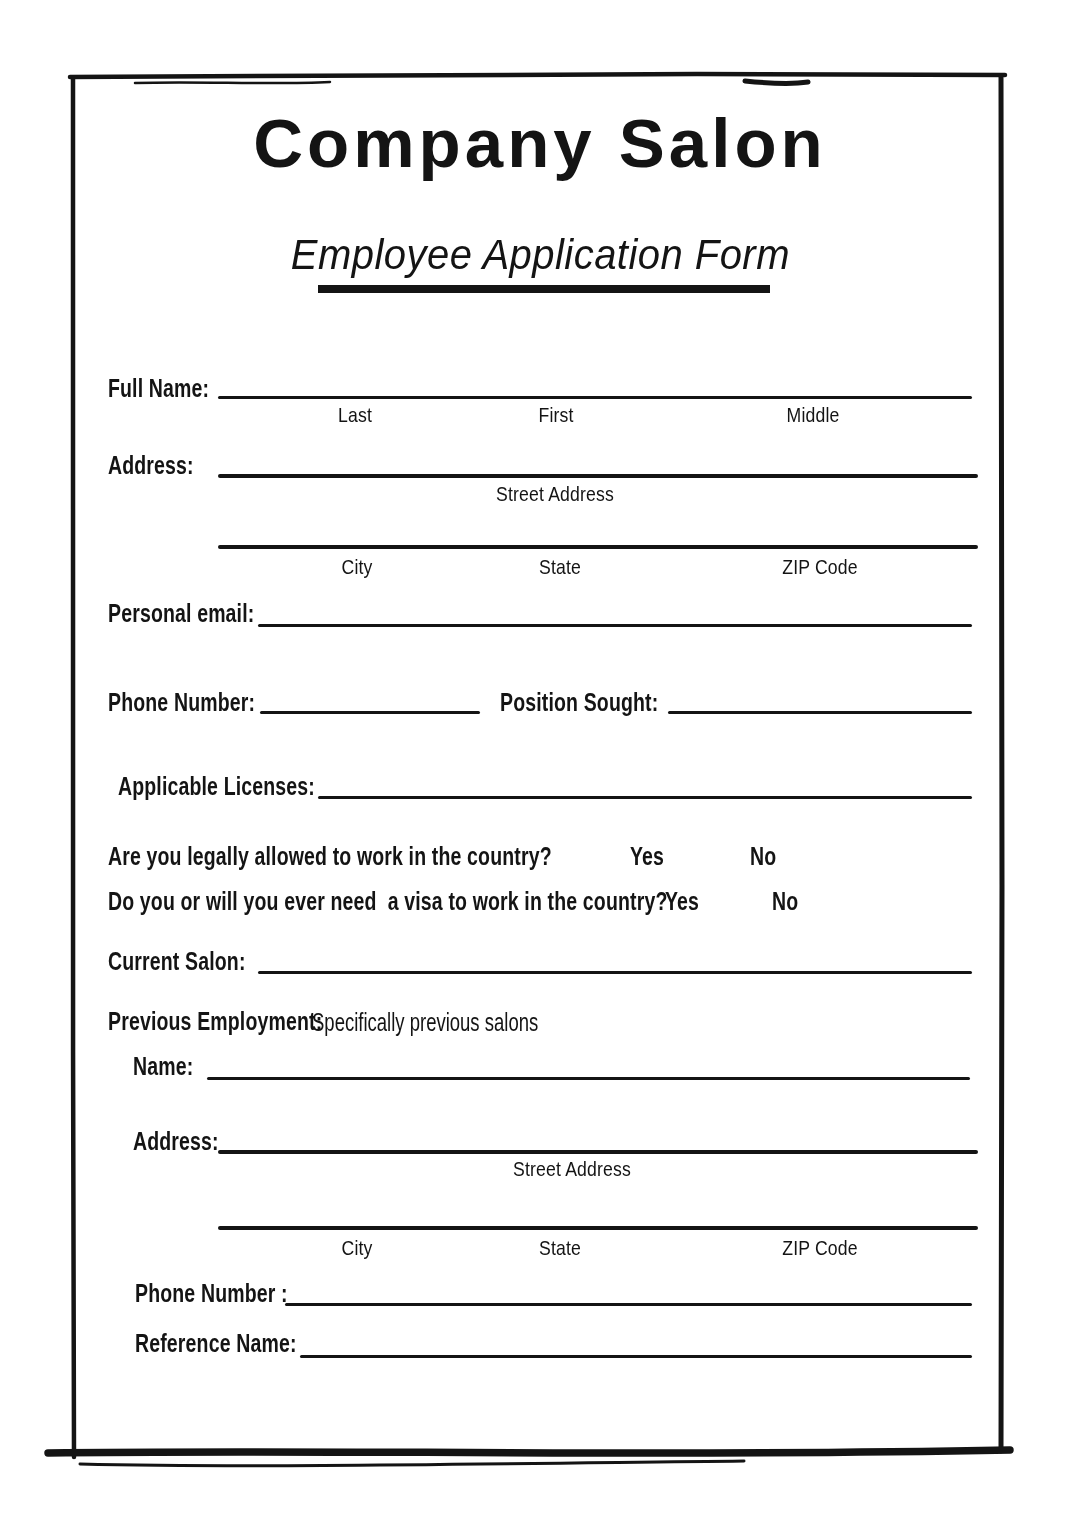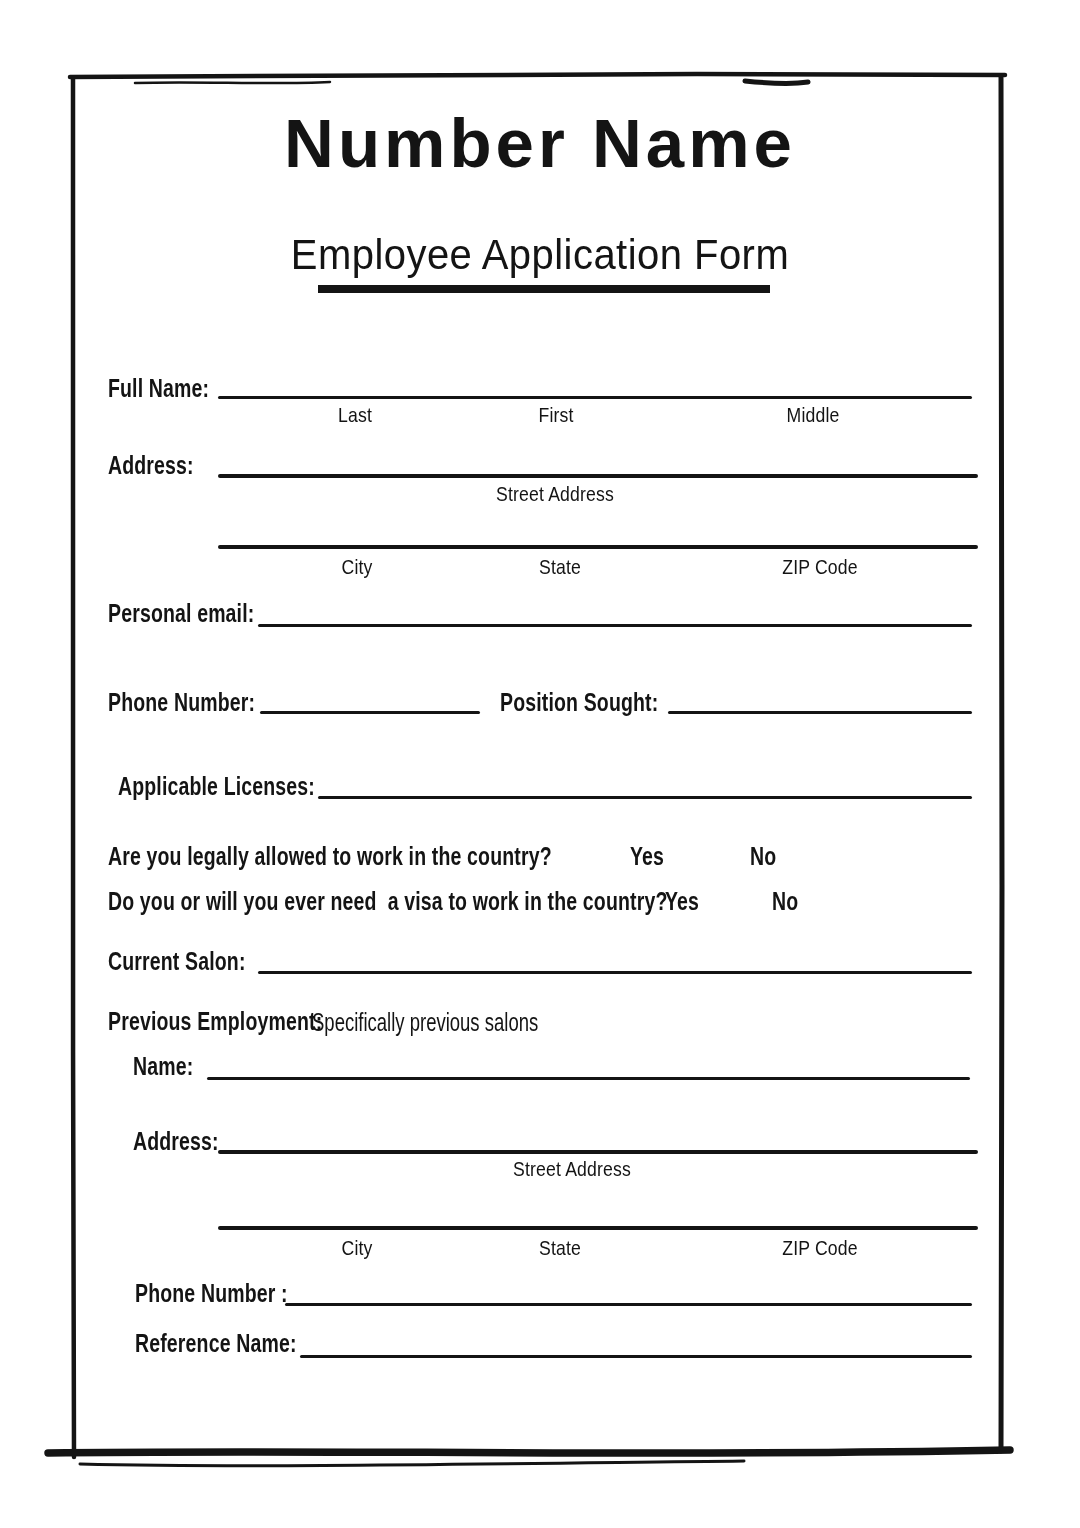--- a/index.html
+++ b/index.html
@@ -20,21 +20,21 @@
   .frame-svg { position: absolute; left: 0; top: 0; }
 
   
   .center-row { position: absolute; left: 0; width: 100%; text-align: center; white-space: nowrap; }
   .company-name {
     top: 104px;
     font-size: 69px;
     font-weight: 700;
     letter-spacing: 4px;
   }
-  .form-title { top: 230px; }
+  .form-title { top: 230px; font-style: italic; }
   .form-title span {
     display: inline-block;
     font-size: 43px;
     font-weight: 400;
     transform: scaleX(0.93);
     letter-spacing: 0.5px;
   }
   .subtitle { top: 303px; }
   .subtitle span {
     display: inline-block;
@@ -96,21 +96,21 @@
   <svg class="frame-svg" width="1080" height="1528" viewBox="0 0 1080 1528" fill="none" stroke="#141414" stroke-linecap="round">
     <path d="M70 77 C 320 74, 690 73, 1005 75" stroke-width="4.5"></path>
     <path d="M135 83 C 200 81, 270 85, 330 82" stroke-width="2.5"></path>
     <path d="M745 81 C 775 84, 795 84, 808 82" stroke-width="5"></path>
     <path d="M73 79 C 71 420, 73 980, 74 1457" stroke-width="4.5"></path>
     <path d="M1001 77 C 1003 420, 1002 1020, 1001 1451" stroke-width="5"></path>
     <path d="M48 1453 C 300 1449, 650 1457, 1010 1450" stroke-width="7.5"></path>
     <path d="M80 1464 C 250 1468, 480 1464, 744 1461" stroke-width="3"></path>
   </svg>
 
-  <div class="center-row company-name">Number Name</div>
+  <div class="center-row company-name">Company Salon</div>
   <div class="center-row form-title">
     <span>Employee Application Form</span>
   </div>
   <div class="title-bar"></div>
 
   <div class="lbl" style="left:108px; top:375px;">Full Name:</div>
   <div class="fline" style="left:218px; top:396px; width:754px;"></div>
   <div class="sub" style="left:355px; top:404px;">Last</div>
   <div class="sub" style="left:556px; top:404px;">First</div>
   <div class="sub" style="left:813px; top:404px;">Middle</div>

